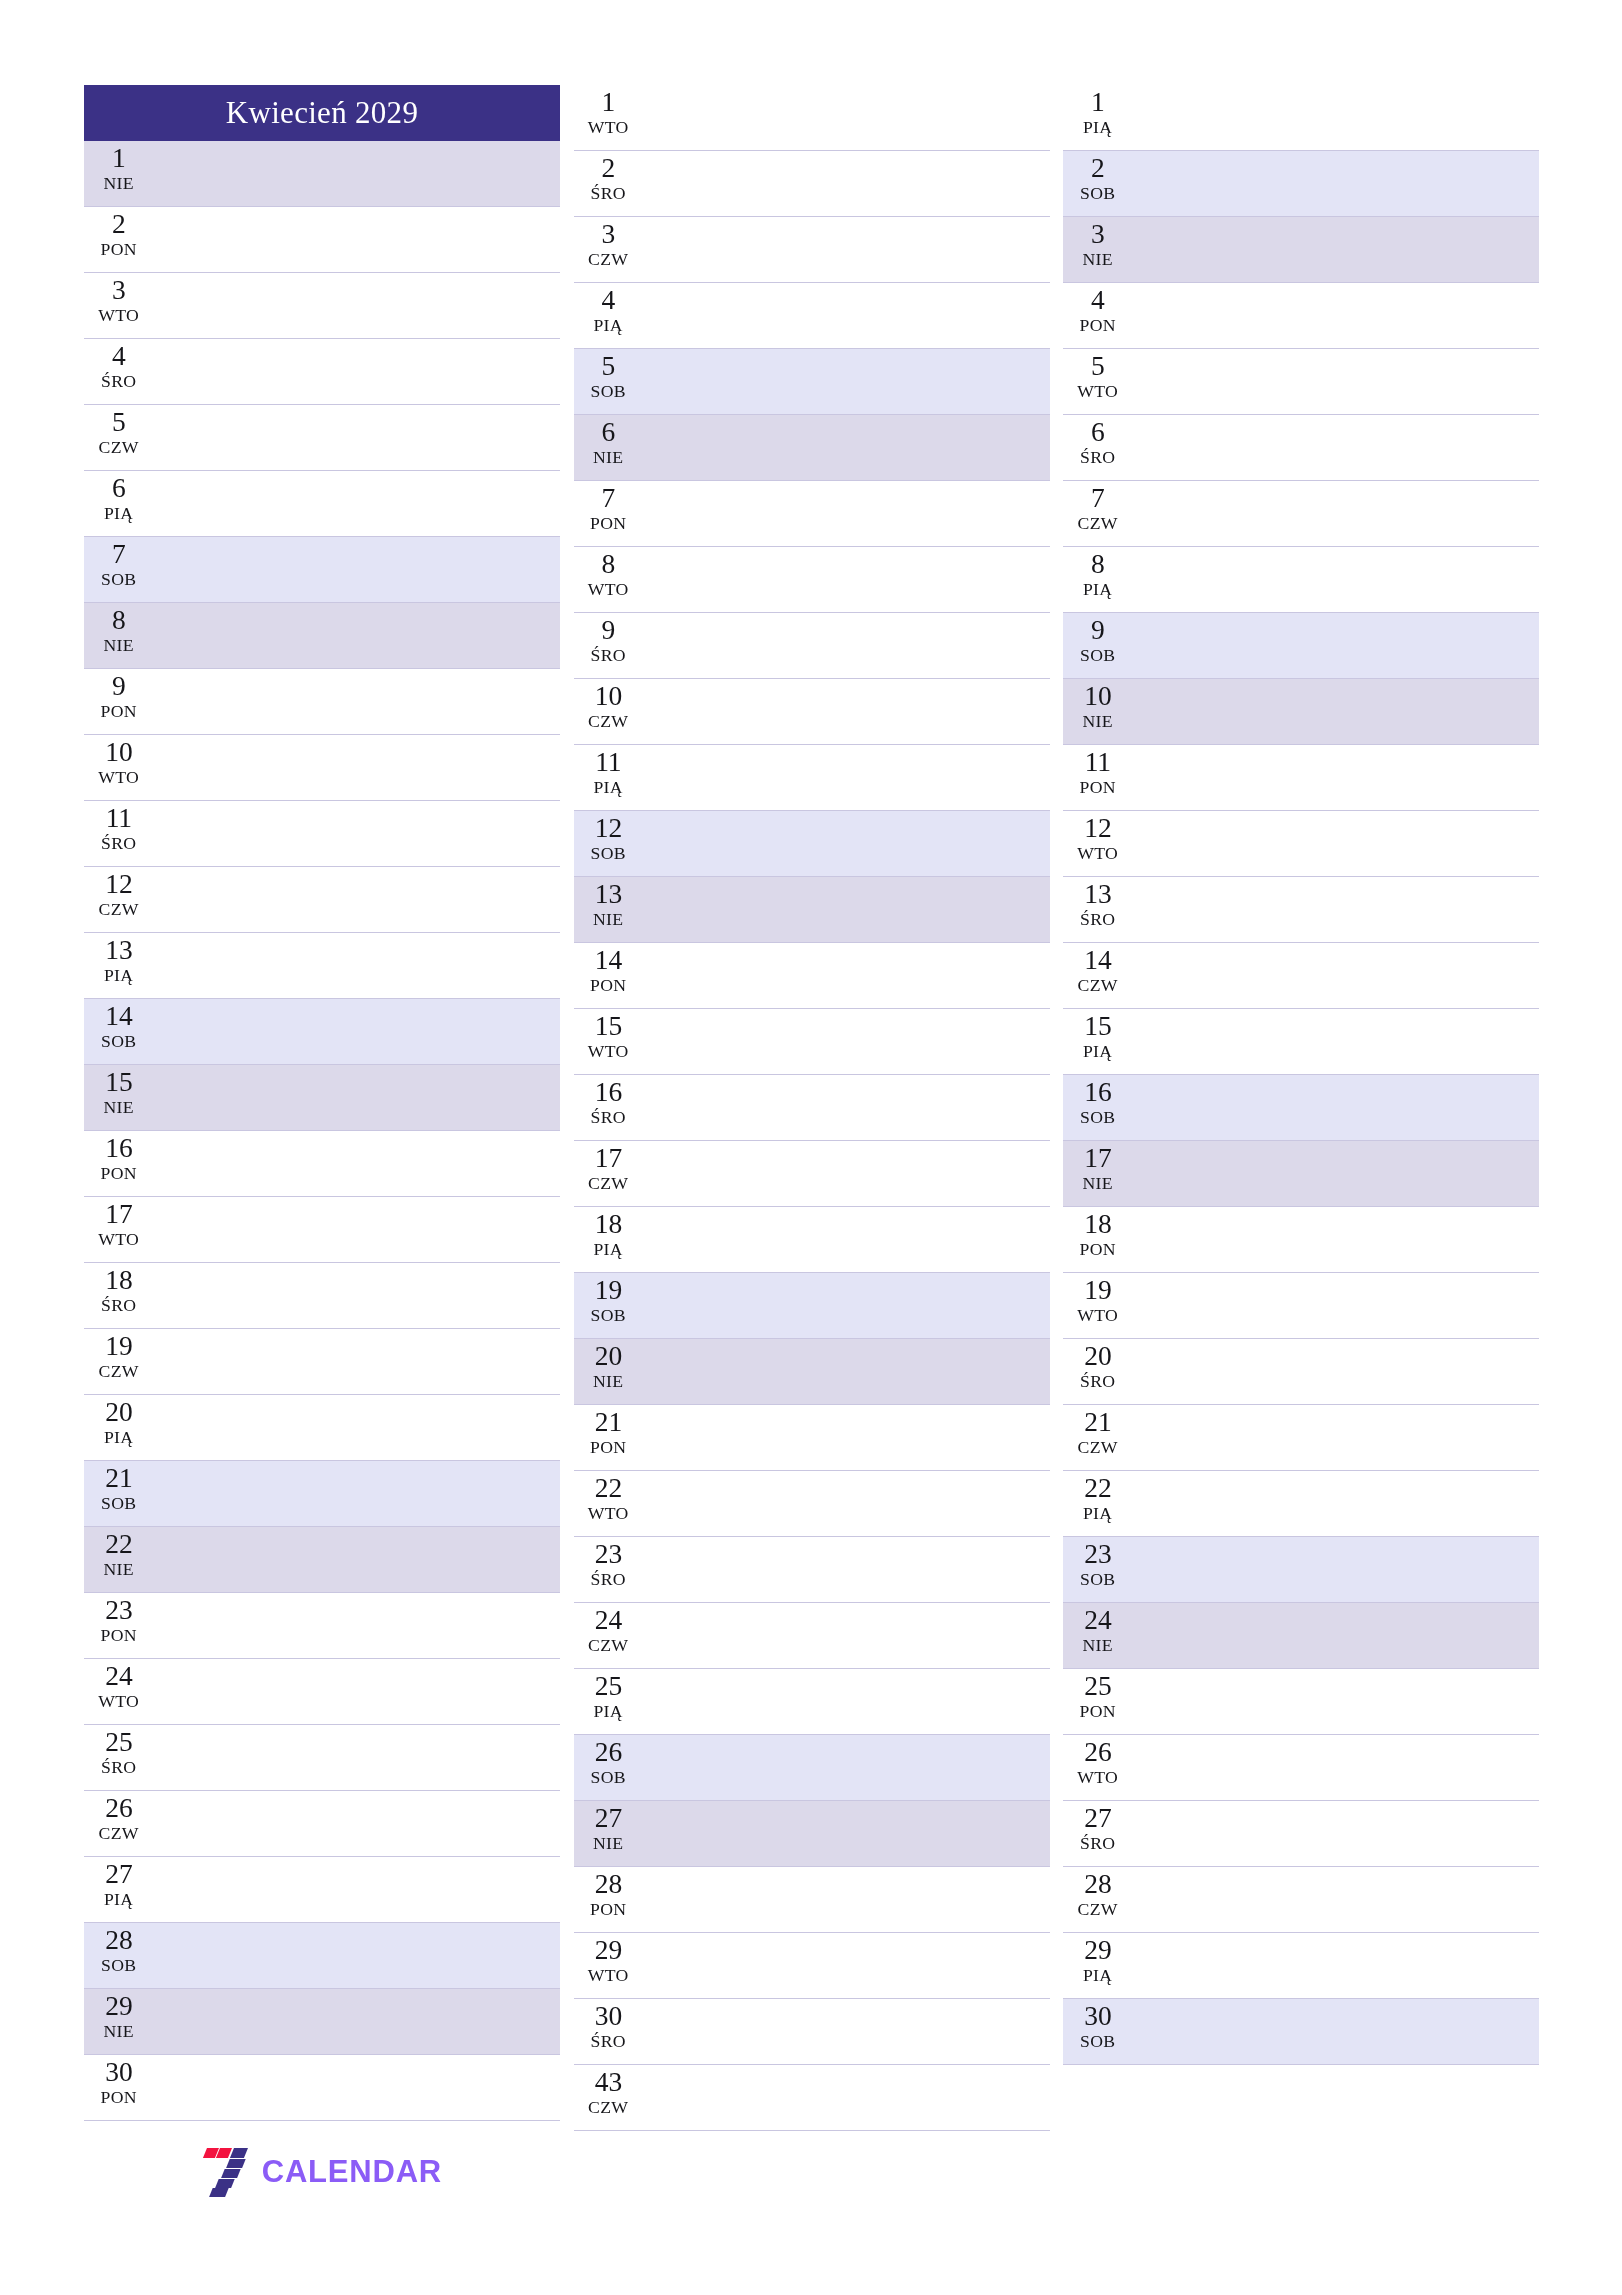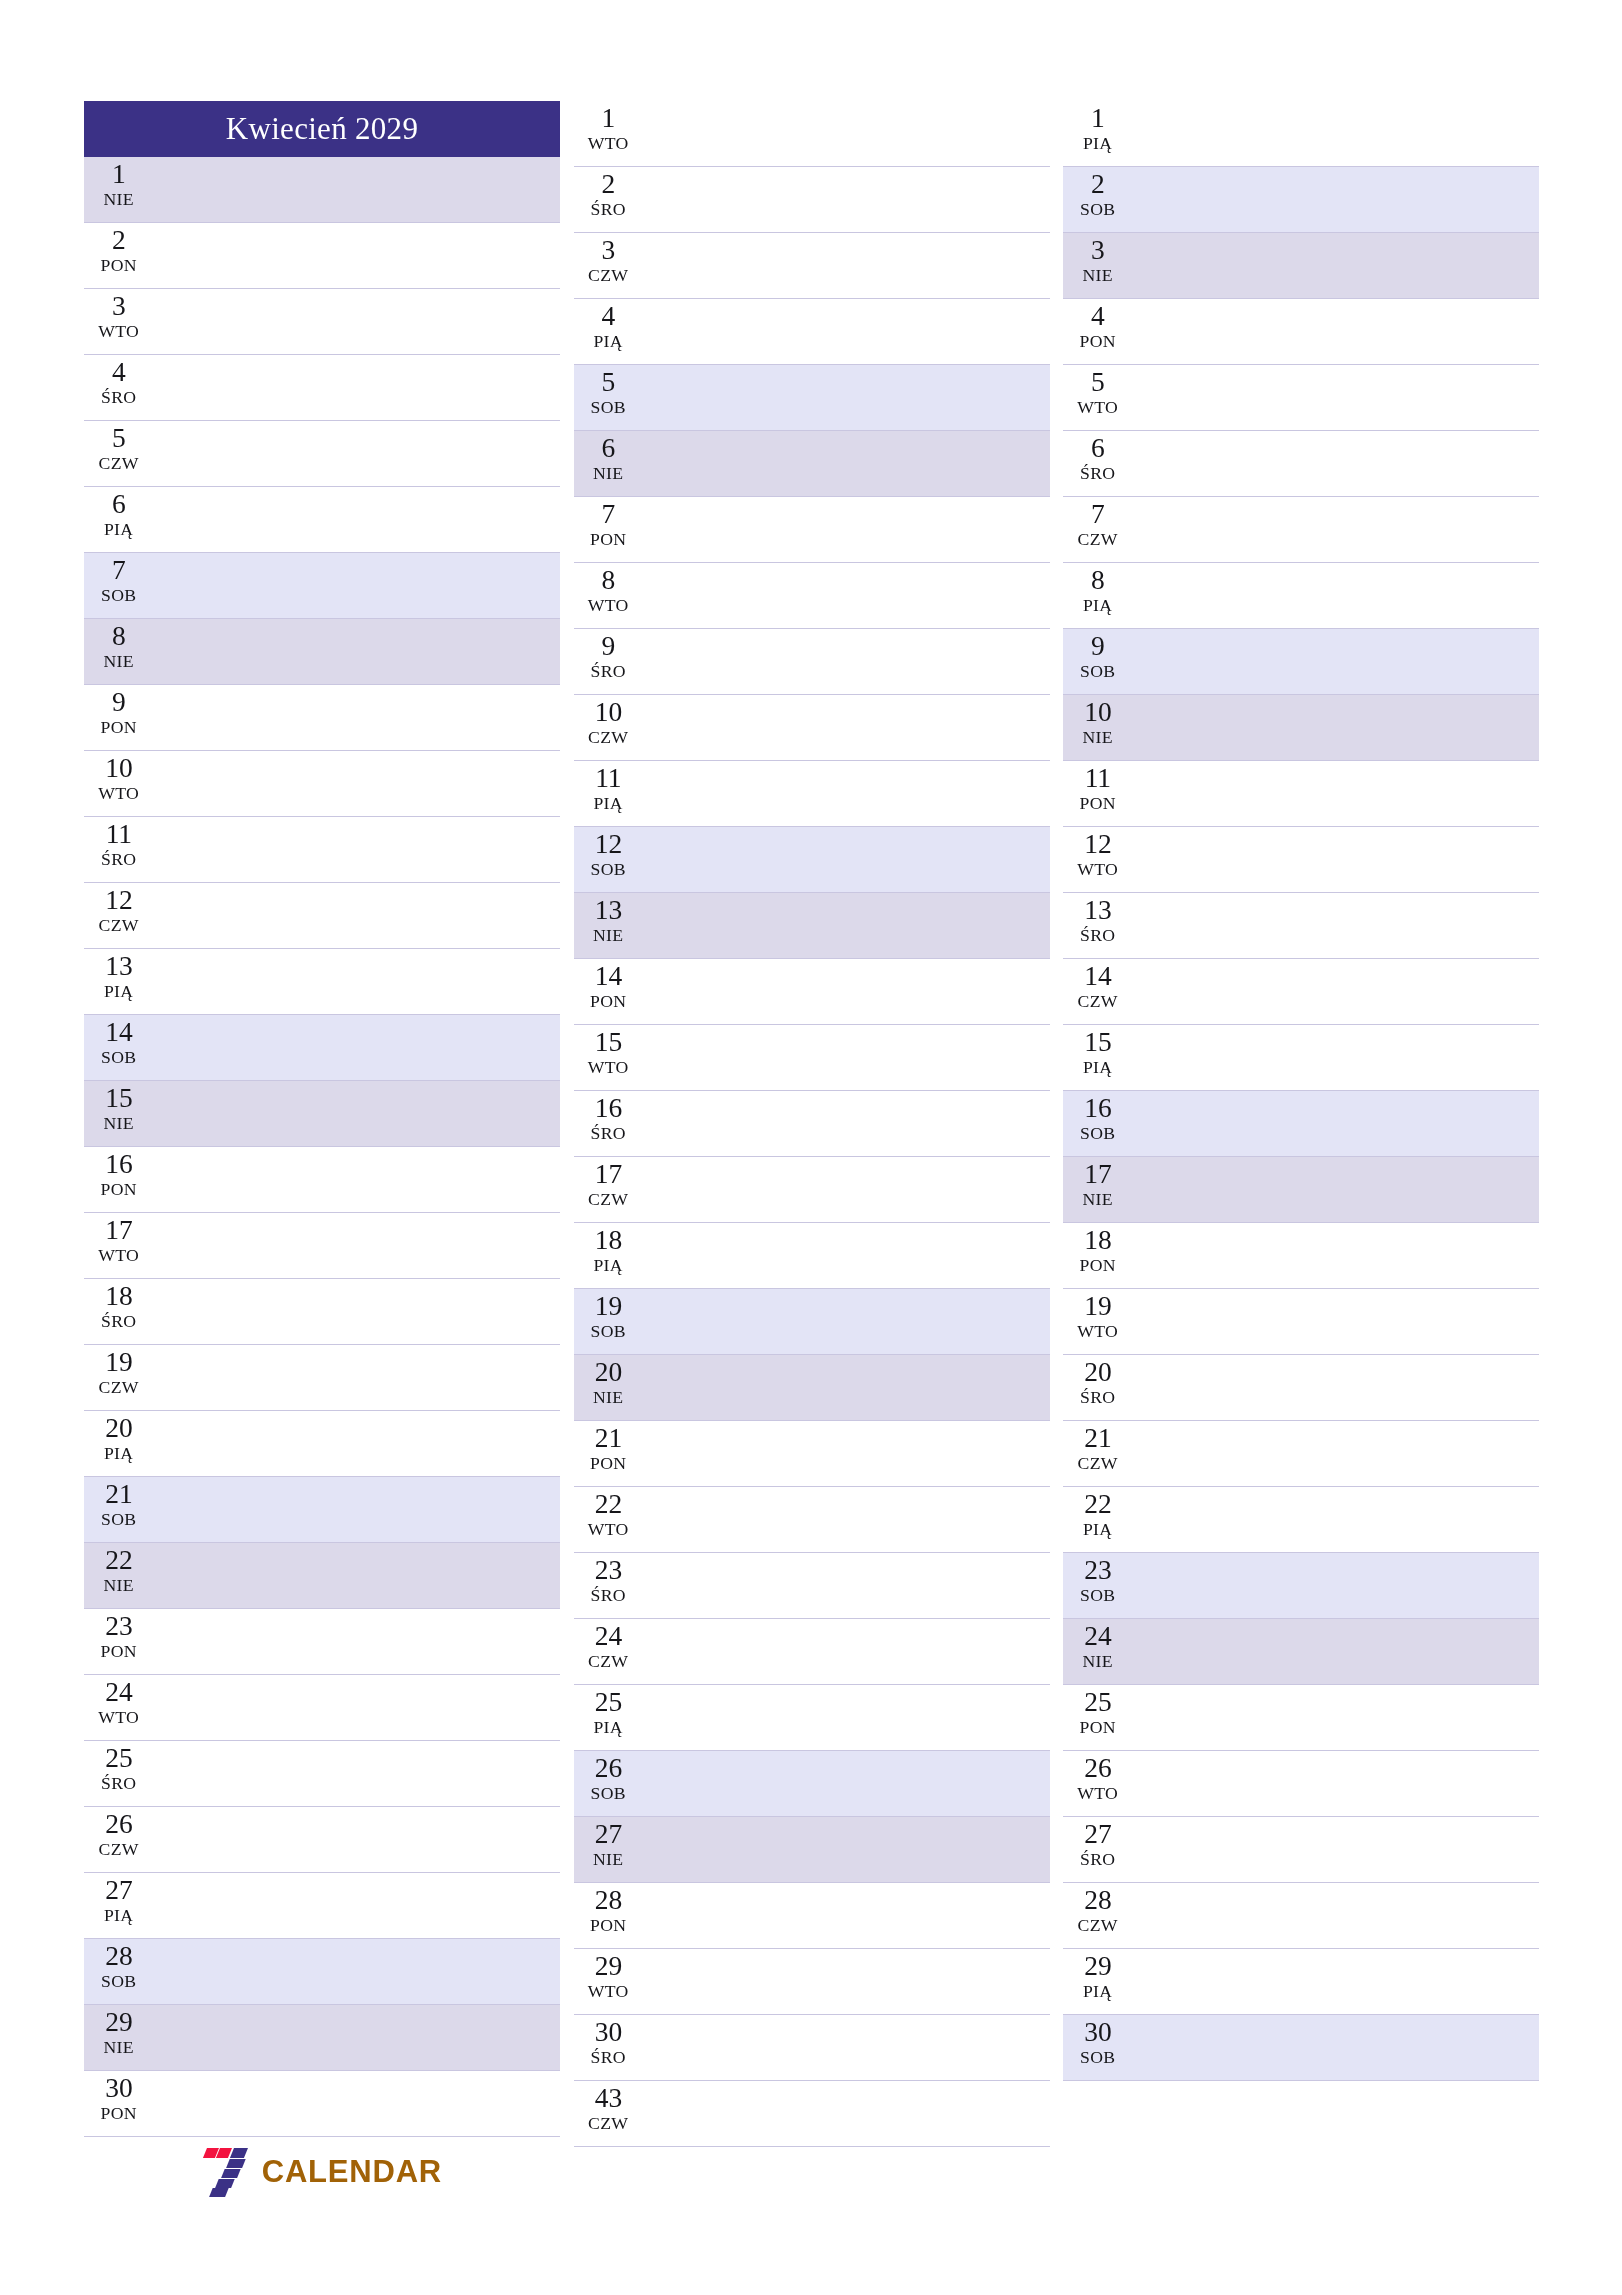--- a/index.html
+++ b/index.html
@@ -24,21 +24,20 @@
   }
 
   .columns {
     position: absolute;
     left: 84px;
     top: 85px;
     width: 1455px;
     display: flex;
     flex-direction: row;
     justify-content: space-between;
-    margin-top: 16px;
   }
 
   .month-col {
     width: 476px;
     display: flex;
     flex-direction: column;
   }
 
   .month-header {
     height: 56px;
@@ -121,21 +120,21 @@
   }
   .logo-mark .seg {
     position: absolute;
     transform: skewX(-22deg);
   }
 
   .logo-text {
     font-family: "Liberation Sans", "DejaVu Sans", sans-serif;
     font-size: 31px;
     font-weight: bold;
-    color: #a16207;
+    color: #8b5cf6;
     letter-spacing: 0.8px;
   }
 </style>
 </head>
 <body>
 
 <div id="page">
 
   <div class="columns">
 

